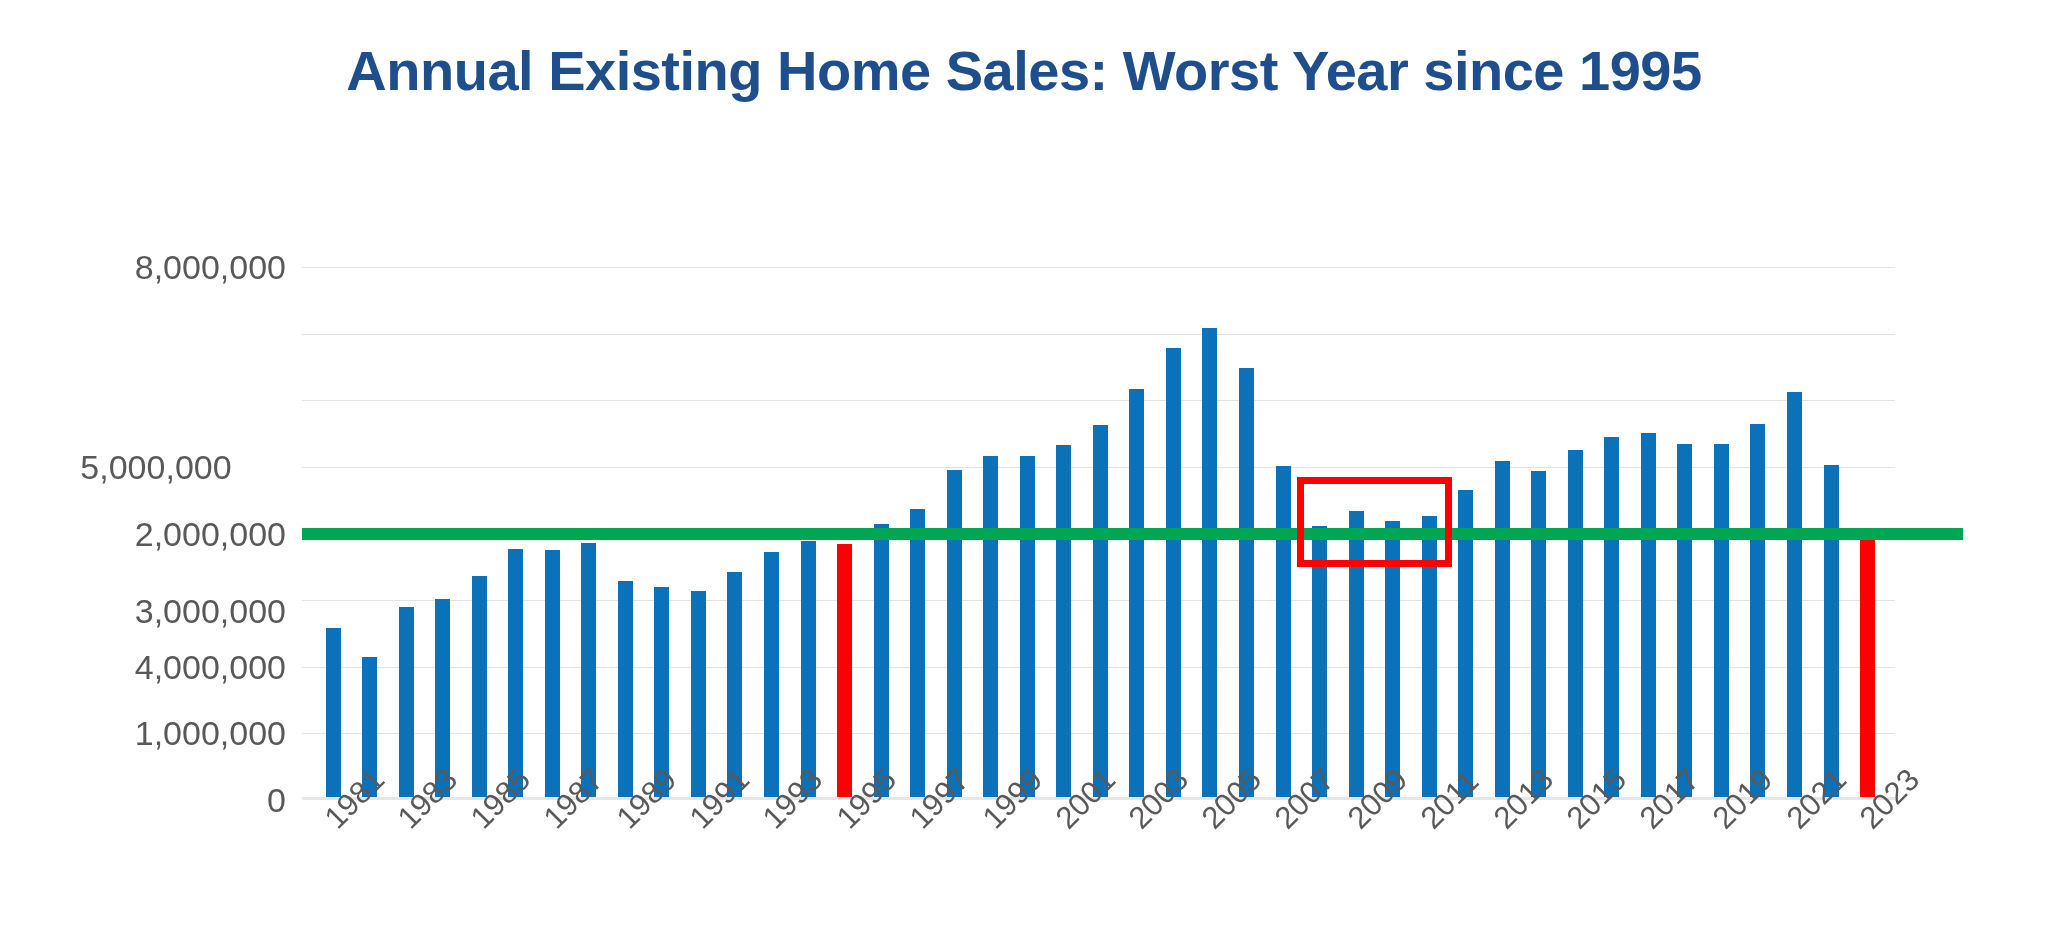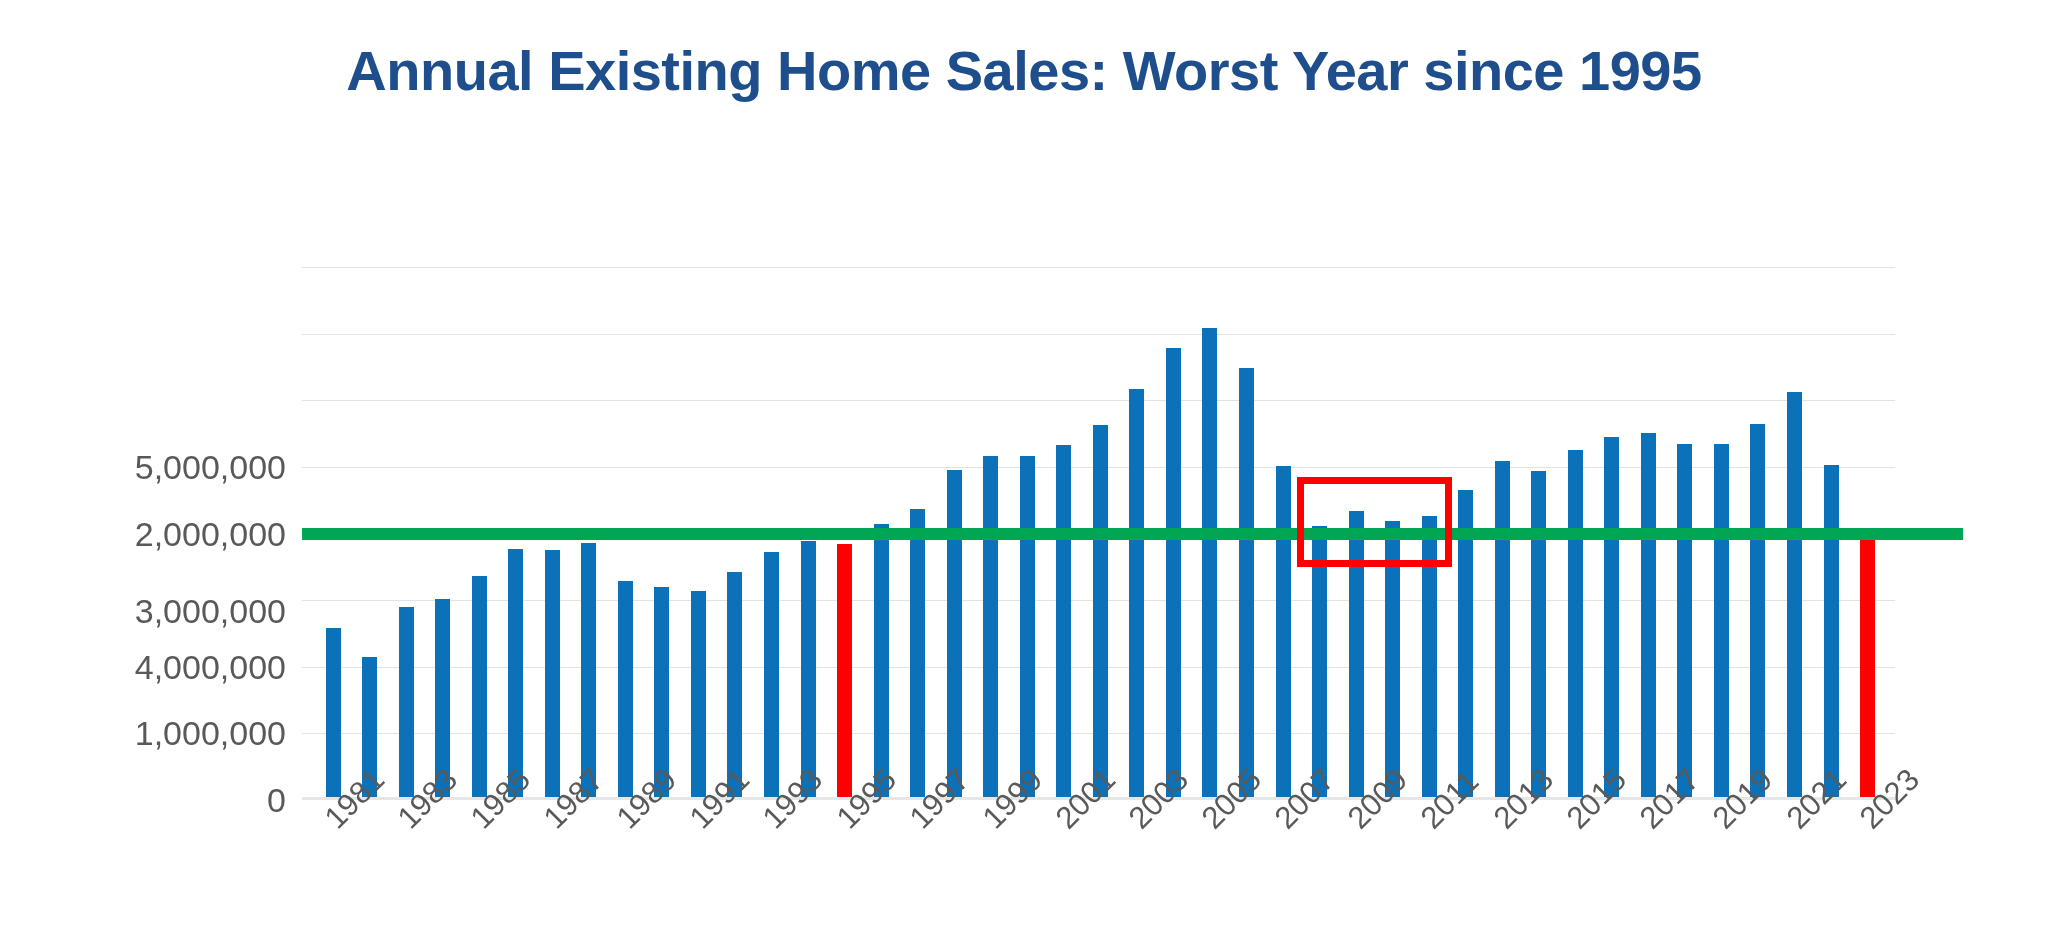--- a/index.html
+++ b/index.html
@@ -157,21 +157,22 @@
         <div class="bar" title="2021: 6,120,000" style="left: 1485.02px; height: 407.745px;"></div>
         <div class="bar" title="2022: 5,030,000" style="left: 1521.56px; height: 335.124px;"></div>
         <div class="bar neg" title="2023: 4,000,000" style="left: 1558.1px; height: 266.5px;"></div>
       </div>
     <div id="axis-baseline"></div>
   </div>
 
   <div id="ref-line" style="top: 527.5px;"></div>
   <div id="highlight-box" style="left: 1296.89px; width: 154.916px; top: 476.869px; height: 89.9437px;"></div>
 
-    <div class="ytick" style="top: 449.875px;">5,000,000</div>
+<div class="ytick" style="top: 250px;">8,000,000</div>
+    <div class="ytick" style="top: 449.875px; text-align: center;">5,000,000</div>
     <div class="ytick" style="top: 516.5px;">2,000,000</div>
     <div class="ytick" style="top: 594px;">3,000,000</div>
     <div class="ytick" style="top: 649.75px;">4,000,000</div>
     <div class="ytick" style="top: 716.375px;">1,000,000</div>
     <div class="ytick" style="top: 783px;">0</div>
     <div class="xtick" style="left: 319.056px;">1981</div>
     <div class="xtick" style="left: 392.13px;">1983</div>
     <div class="xtick" style="left: 465.203px;">1985</div>
     <div class="xtick" style="left: 538.276px;">1987</div>
     <div class="xtick" style="left: 611.35px;">1989</div>

